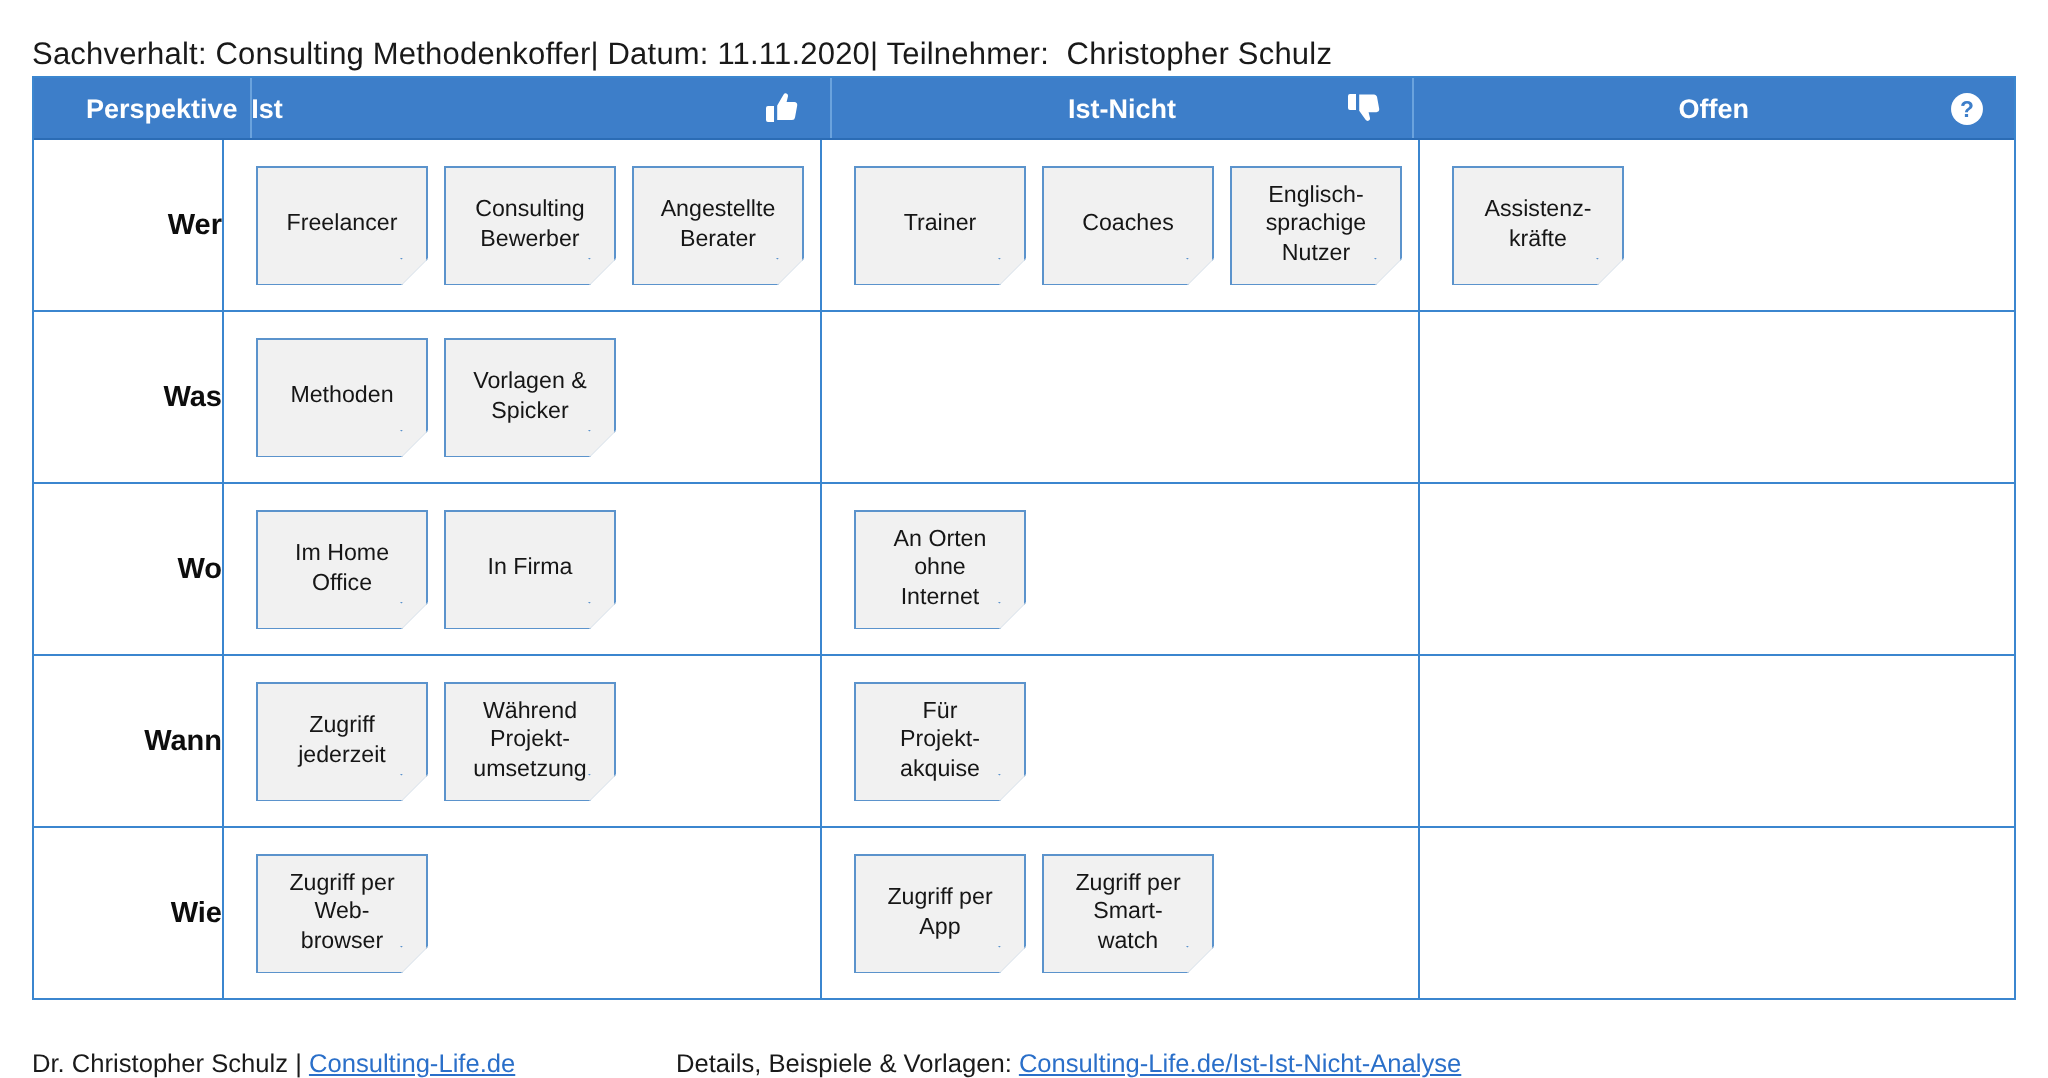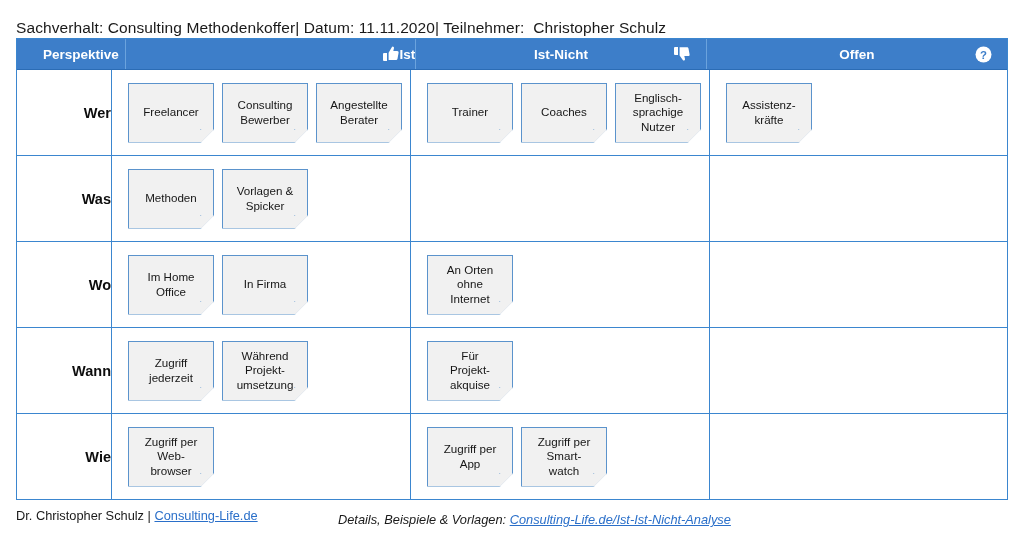--- a/index.html
+++ b/index.html
@@ -51,21 +51,21 @@
     display: flex;
     align-items: center;
     box-sizing: border-box;
     color: #ffffff;
     font-weight: bold;
     font-size: 13.5px;
     position: relative;
   }
   .hc + .hc { border-left: 1px solid #6ba3dd; }
   .hc-persp { width: 94px; justify-content: flex-start; padding-left: 10px; margin-left: 16px; }
-  .hc-ist { width: 299px; justify-content: flex-end; }
+  .hc-ist { width: 299px; justify-content: flex-start; }
   .hc-istnicht { width: 299px; justify-content: center; }
   .hc-offen { width: 310px; justify-content: center; }
   .hc-label { pointer-events: none; }
   .hc .hicon {
     position: absolute;
     right: 14px;
     top: 50%;
     transform: translateY(-50%);
     width: 20px;
     height: 20px;
@@ -168,29 +168,28 @@
     left: 16px;
     top: 508px;
     width: 992px;
     height: 24px;
     font-size: 12.8px;
     color: #1a1a1a;
   }
   .f-left {
     position: absolute;
     left: 0;
-    top: 0;
+    top: 16px;
     white-space: pre;
   }
   .f-right {
     position: absolute;
     left: 322px;
-    top: 4px;
+    top: 16px;
     white-space: pre;
-    font-style: italic;
   }
   .lnk {
     color: #2a6fc9;
     text-decoration: underline;
   }
 </style>
 </head>
 <body>
 
 <div class="title-bar">

